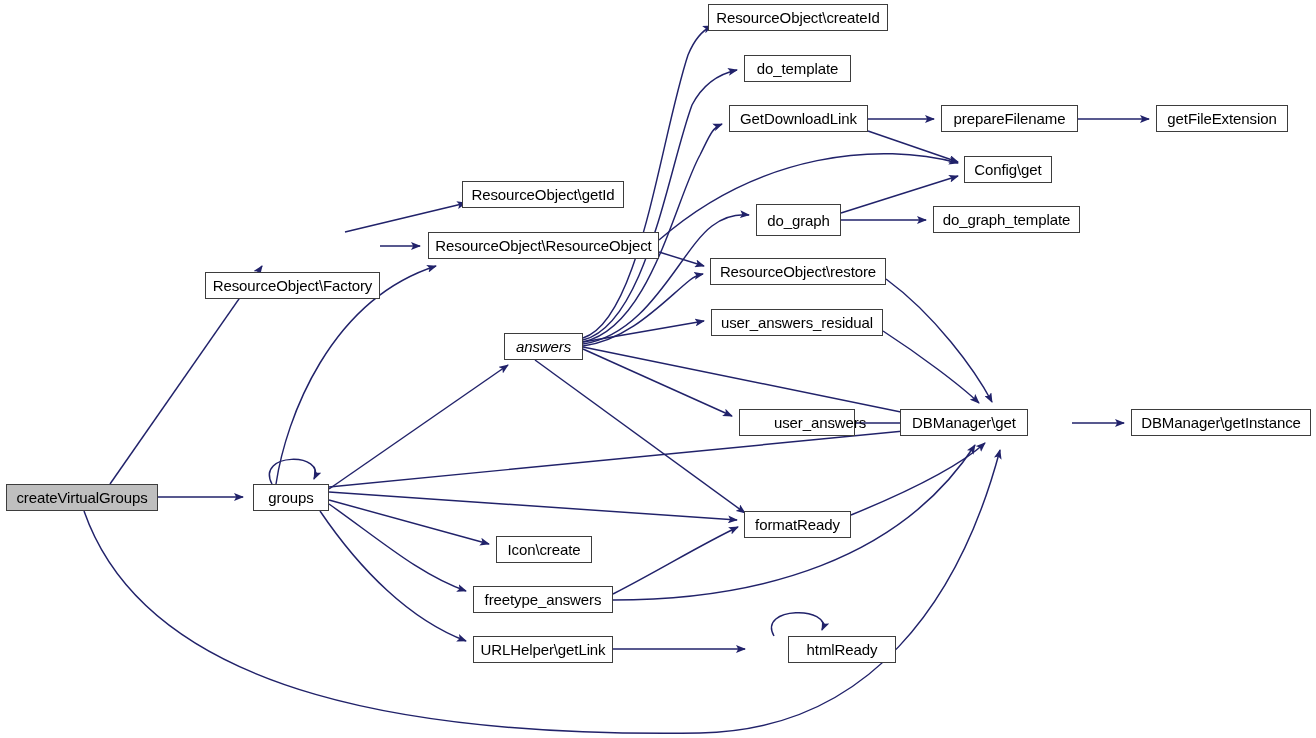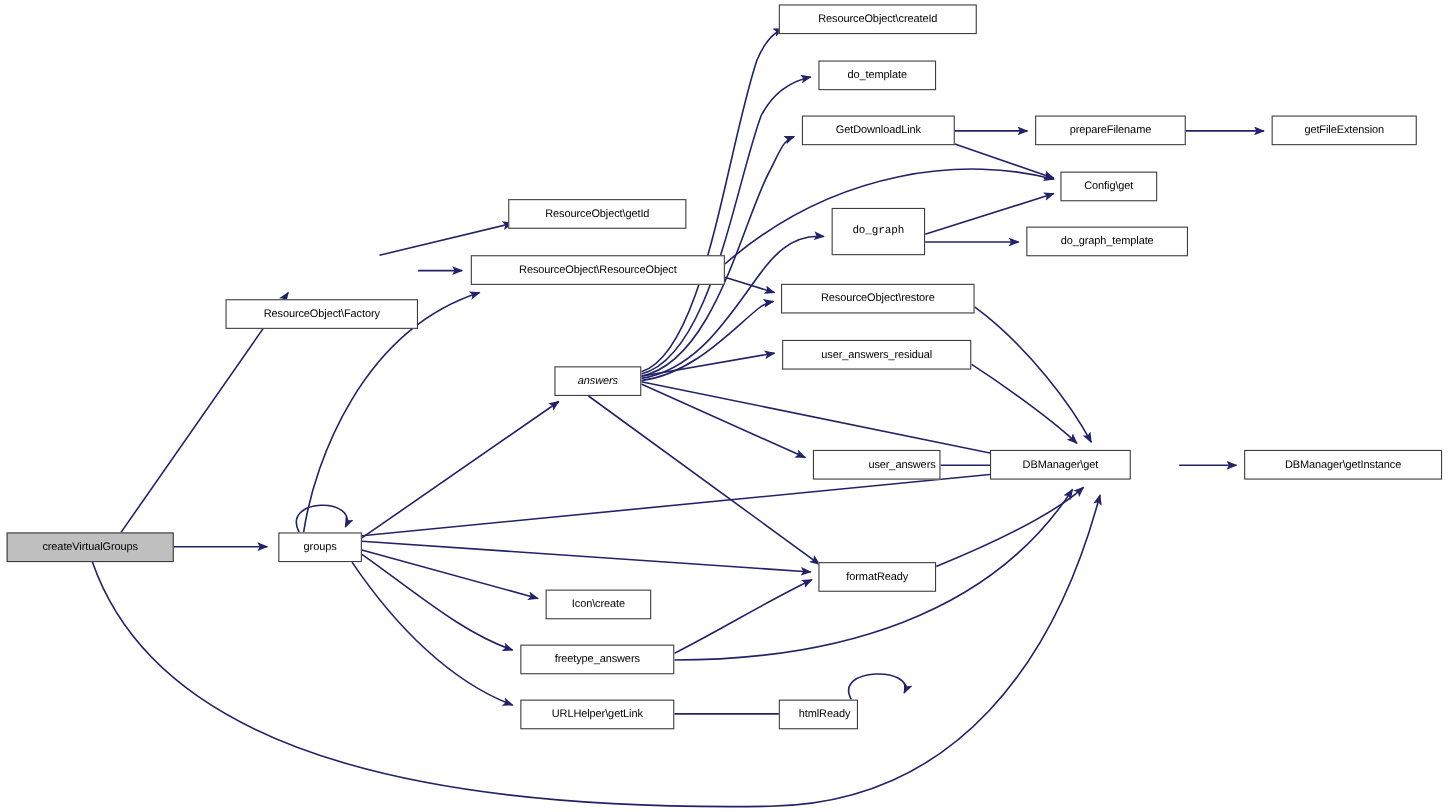--- a/index.html
+++ b/index.html
@@ -21,21 +21,21 @@
     top: 0;
     width: 1316px;
     height: 738px;
   }
   .gnode {
     position: absolute;
     box-sizing: border-box;
     border: 1px solid #3d3d3d;
     background: #ffffff;
     color: #000000;
-    font-size: 10px;
+    font-size: 15px;
     line-height: 1;
     display: flex;
     align-items: center;
     justify-content: center;
     white-space: nowrap;
     letter-spacing: -0.1px;
     z-index: 5;
   }
   .gnode.highlight {
     background: #bfbfbf;
@@ -177,41 +177,41 @@
   </div>
 
   <div class="gnode" style="left:744px;top:55px;width:107px;height:27px;">
     <span class="gnode-label">do_template</span>
   </div>
 
   <div class="gnode" style="left:729px;top:105px;width:139px;height:27px;">
     <span class="gnode-label">GetDownloadLink</span>
   </div>
 
-  <div class="gnode" style="left:756px;top:189px;width:85px;height:43px;font-family:Liberation Mono, monospace;">
+  <div class="gnode" style="left:756px;top:204px;width:85px;height:32px;">
     <span class="gnode-label">do_graph</span>
   </div>
 
   <div class="gnode" style="left:711px;top:309px;width:172px;height:27px;">
     <span class="gnode-label">user_answers_residual</span>
   </div>
 
   <div class="gnode" style="left:710px;top:258px;width:176px;height:27px;">
     <span class="gnode-label">ResourceObject\restore</span>
   </div>
 
   <div class="gnode" style="left:739px;top:409px;width:116px;height:27px;padding-left:46px;">
     <span class="gnode-label">user_answers</span>
   </div>
 
   <div class="gnode" style="left:744px;top:511px;width:107px;height:27px;">
     <span class="gnode-label">formatReady</span>
   </div>
 
-  <div class="gnode" style="left:708px;top:636px;width:72px;height:27px;justify-content:flex-end;">
+  <div class="gnode" style="left:788px;top:636px;width:108px;height:27px;">
     <span class="gnode-label">htmlReady</span>
   </div>
 
   <div class="gnode" style="left:964px;top:156px;width:88px;height:27px;">
     <span class="gnode-label">Config\get</span>
   </div>
 
   <div class="gnode" style="left:941px;top:105px;width:137px;height:27px;">
     <span class="gnode-label">prepareFilename</span>
   </div>

